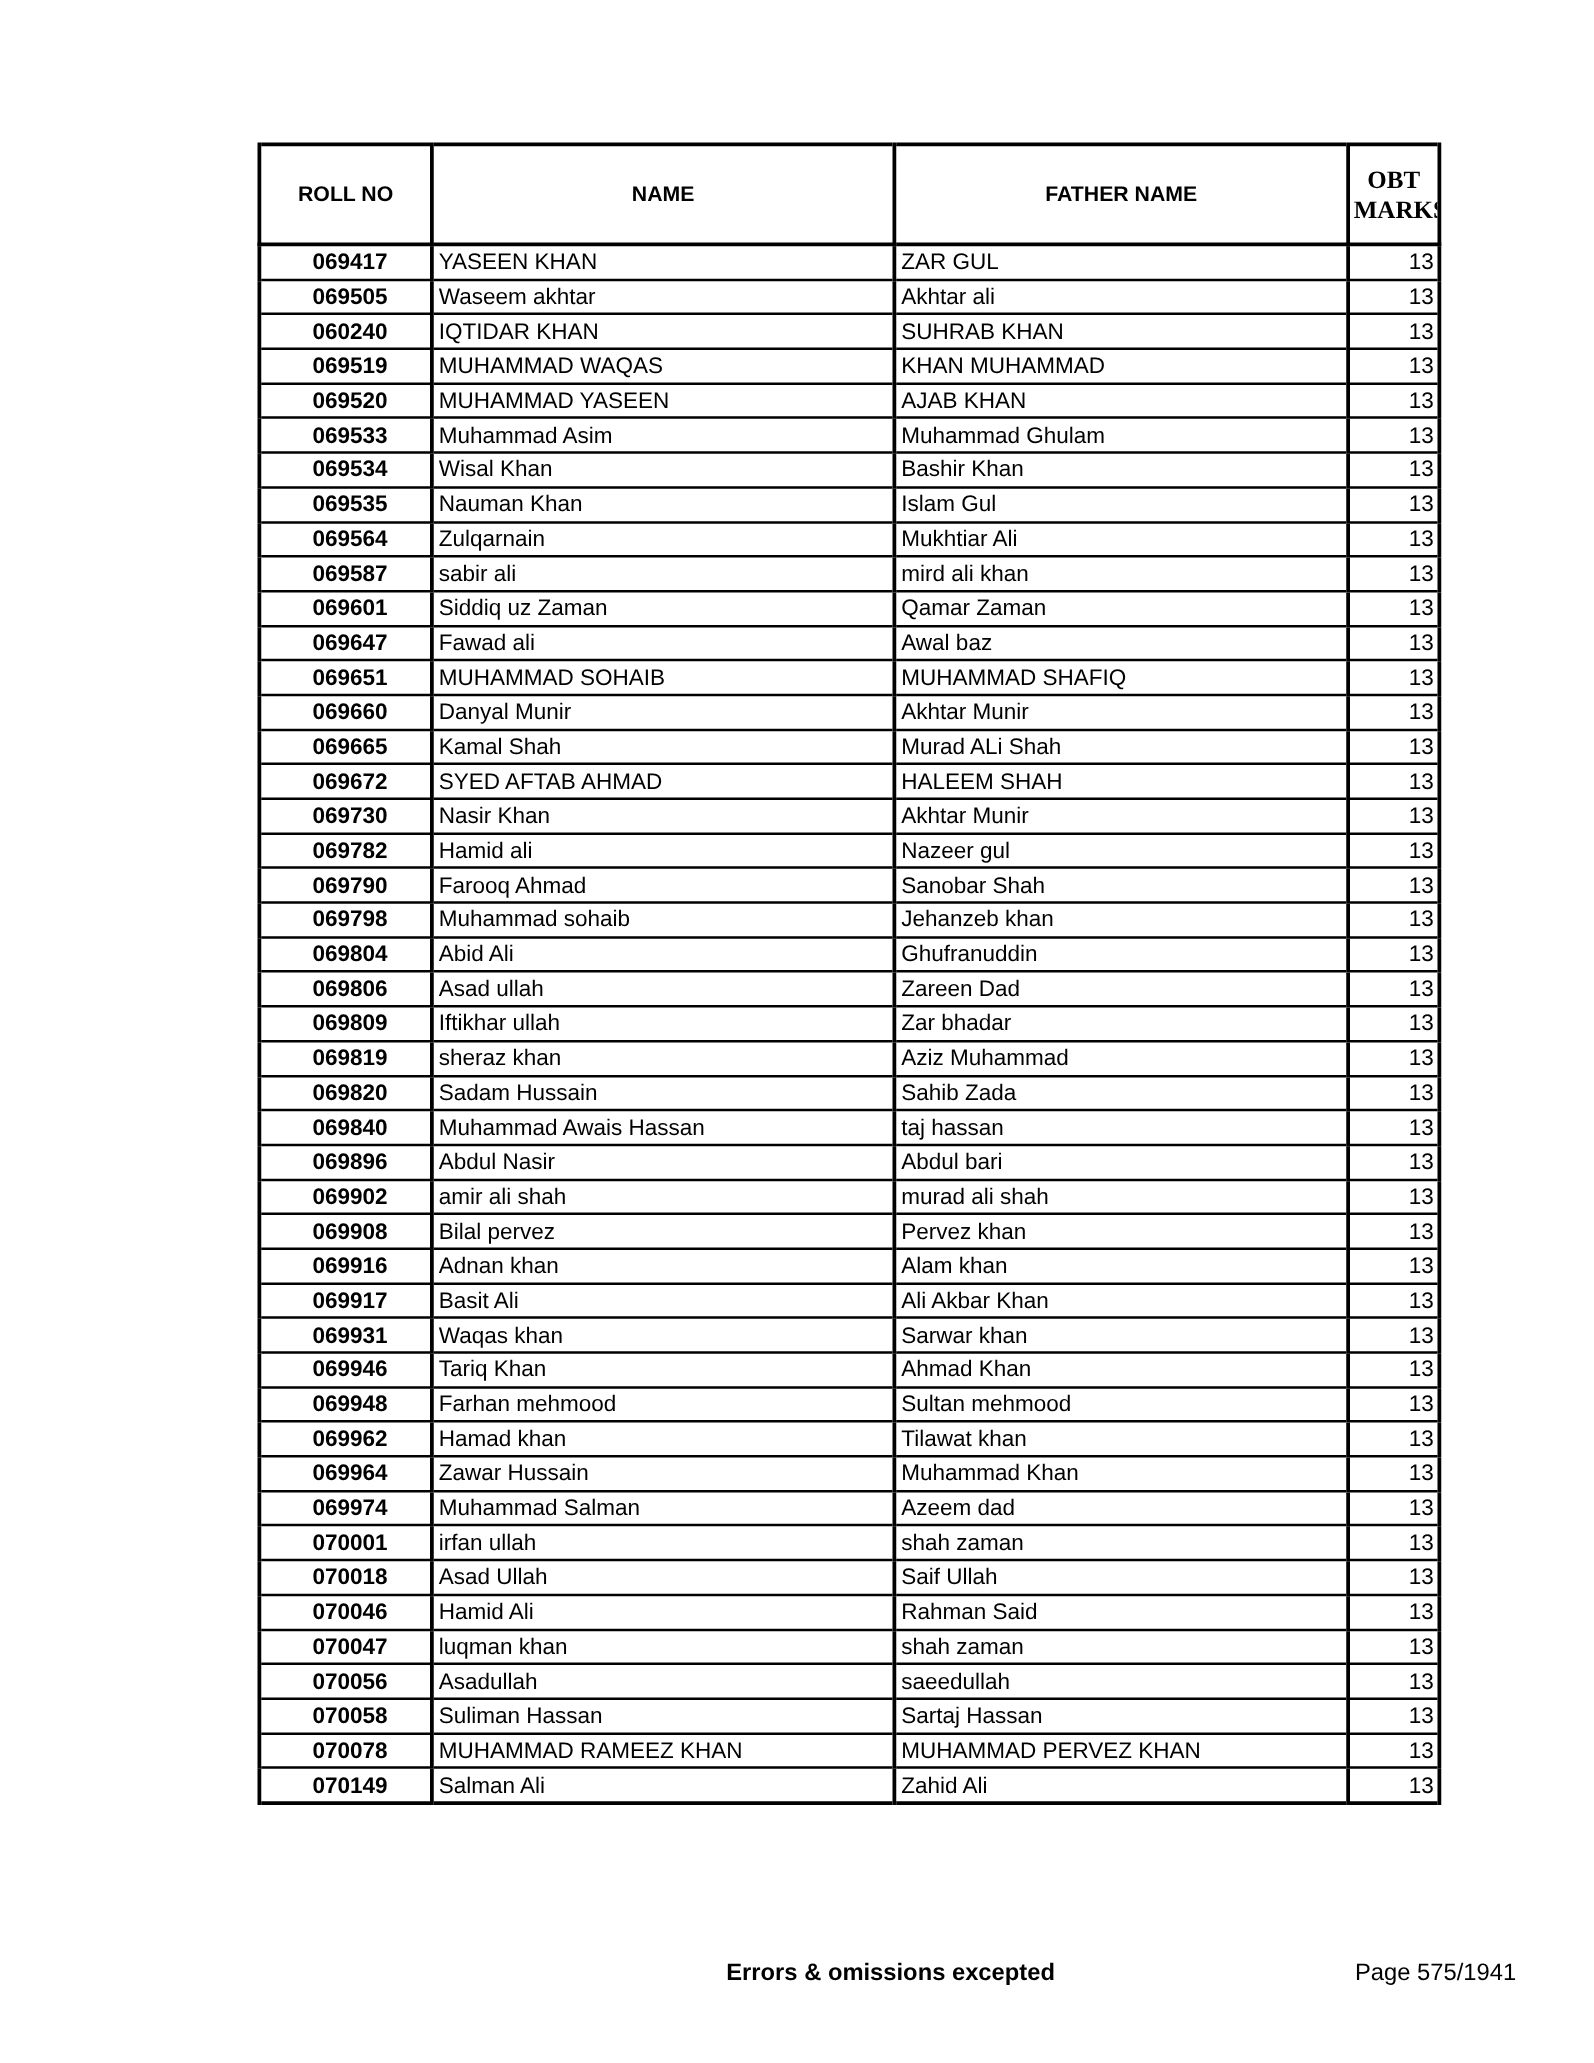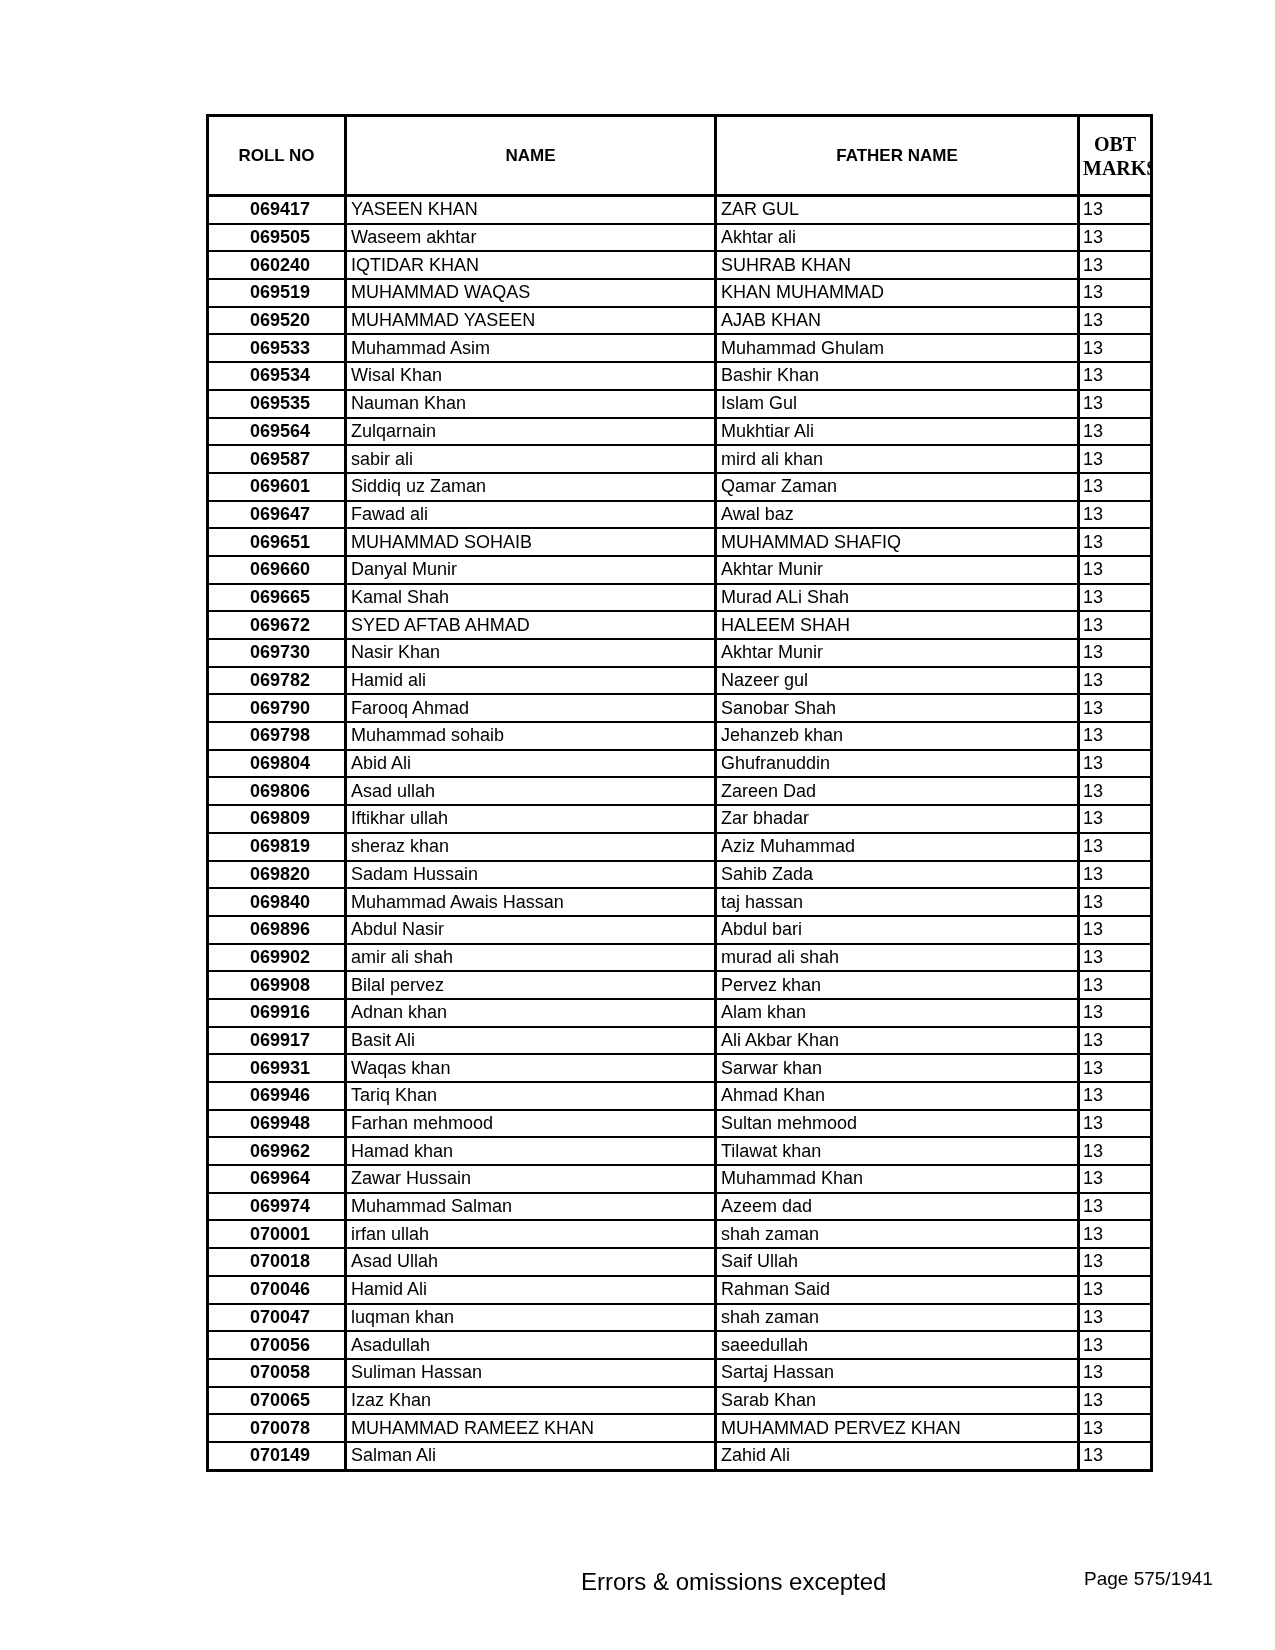--- a/index.html
+++ b/index.html
@@ -29,24 +29,24 @@
     }
     table.results th.h-roll { text-align: center; }
     table.results th.h-name, table.results th.h-father { text-align: center; }
     table.results th.h-marks { text-align: center; font-size: 20px; line-height: 24px; font-family: Liberation Serif, serif; }
     table.results td {
       height: 25.7px; font-size: 18px; line-height: 25px;
       border-bottom: 2px solid #000;
     }
     table.results td.roll { text-align: center; font-weight: bold; padding-left: 10px; }
     table.results td.name, table.results td.father { text-align: left; padding-left: 4px; }
-    table.results td.marks { text-align: left; }
+    table.results td.marks { text-align: right; }
     .footer-note {
       position: absolute; left: 540px; top: 1566px;
-      font-weight: normal; font-size: 24px;
+      font-weight: bold; font-size: 19px;
     }
     .footer-page {
       position: absolute; left: 1043px; top: 1566px;
       font-size: 19px;
     }
   </style>
 </head>
 <body>
 
 <div class="page">
@@ -321,26 +321,20 @@
           <td class="father">saeedullah</td>
           <td class="marks">13</td>
         </tr>
         <tr>
           <td class="roll">070058</td>
           <td class="name">Suliman Hassan</td>
           <td class="father">Sartaj Hassan</td>
           <td class="marks">13</td>
         </tr>
         <tr>
-          <td class="roll">070065</td>
-          <td class="name">Izaz Khan</td>
-          <td class="father">Sarab Khan</td>
-          <td class="marks">13</td>
-        </tr>
-        <tr>
           <td class="roll">070078</td>
           <td class="name">MUHAMMAD RAMEEZ KHAN</td>
           <td class="father">MUHAMMAD PERVEZ KHAN</td>
           <td class="marks">13</td>
         </tr>
         <tr>
           <td class="roll">070149</td>
           <td class="name">Salman Ali</td>
           <td class="father">Zahid Ali</td>
           <td class="marks">13</td>

